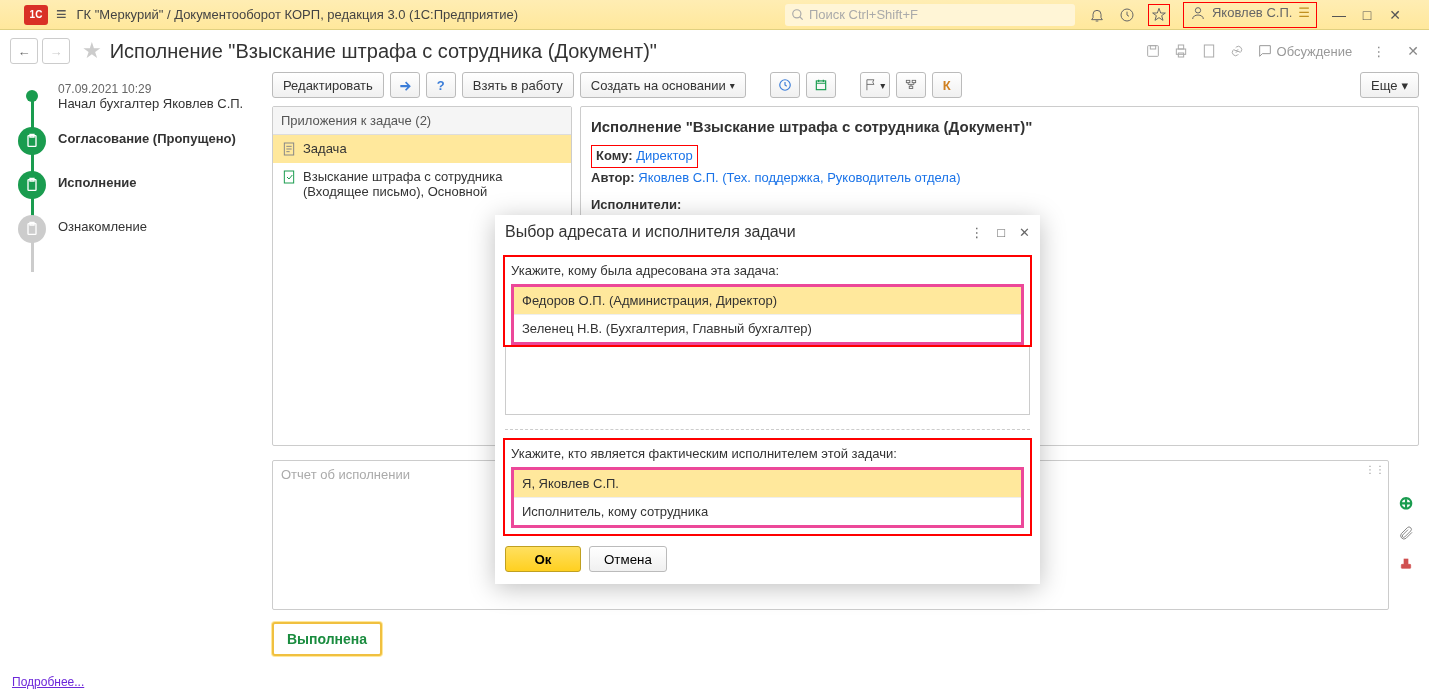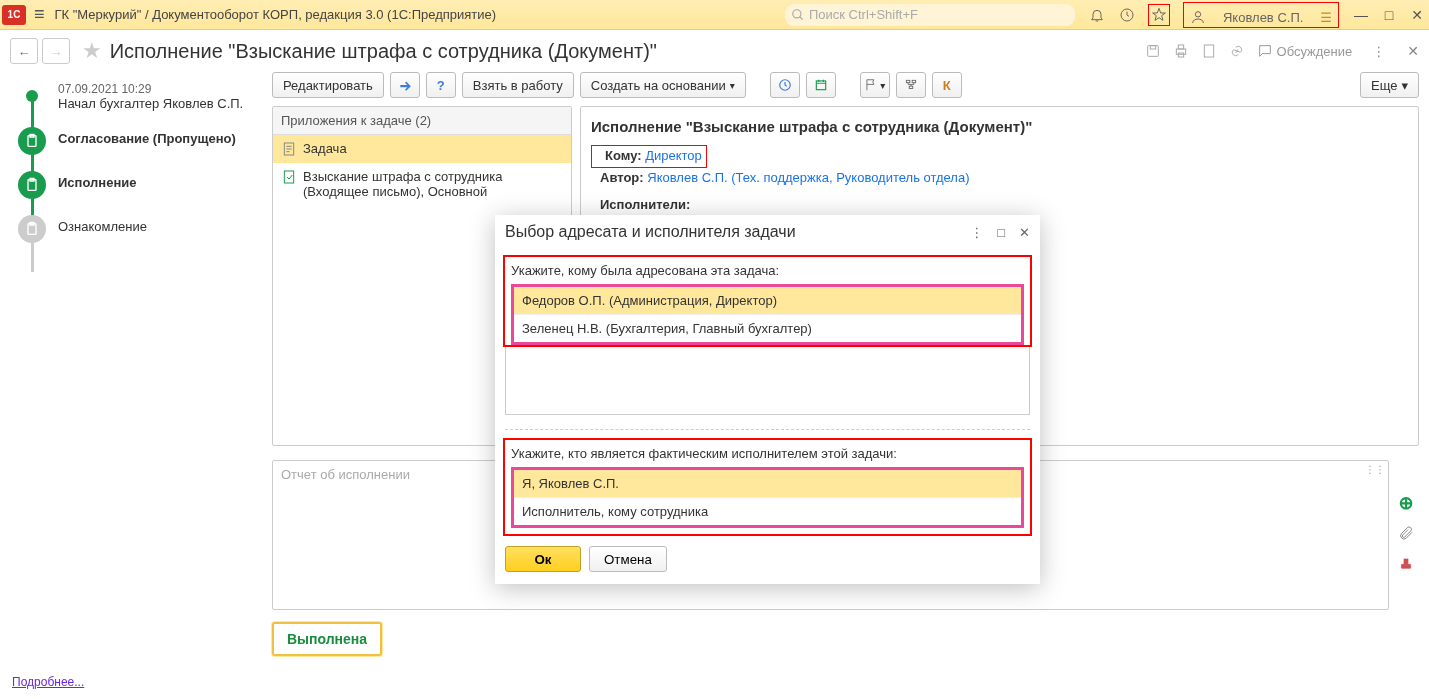--- a/index.html
+++ b/index.html
@@ -1,28 +1,28 @@
 <!DOCTYPE html>
 <html><head>
 <meta charset="utf-8">
 <style>
 * { box-sizing: border-box; margin: 0; padding: 0; font-family: Arial, sans-serif; }
 body { width: 1429px; height: 699px; background: #fff; overflow: hidden; font-size: 13px; color: #333; }
 
 
-.titlebar { height: 30px; background: linear-gradient(#ffedb3, #ffe89c); display: flex; align-items: center; padding: 0 2px; border-bottom: 1px solid #e0d080; }
+.titlebar { height: 30px; background: linear-gradient(#ffedb3, #ffe89c); display: flex; align-items: center; padding: 0 24px; border-bottom: 1px solid #e0d080; }
 .logo-1c { width: 24px; height: 20px; background: #d93025; border-radius: 3px; color: #fff; font-weight: bold; font-size: 10px; display: flex; align-items: center; justify-content: center; margin-right: 8px; }
 .menu-icon { font-size: 18px; color: #555; margin-right: 10px; cursor: pointer; }
 .title-text { color: #444; font-size: 13px; flex: 0 0 auto; }
 .titlebar-spacer { flex: 1; }
-.search-box { width: 290px; height: 22px; background: #fff5d6; border: none; border-radius: 9px; display: flex; align-items: center; padding: 0 6px; color: #aaa; }
+.search-box { width: 290px; height: 22px; background: #fff5d6; border: none; border-radius: 3px; display: flex; align-items: center; padding: 0 6px; color: #aaa; }
 .search-box svg { margin-right: 4px; }
 .titlebar-icons { display: flex; align-items: center; gap: 14px; margin-left: 14px; color: #666; }
 .titlebar-icons > * { cursor: pointer; }
-.user-area { display: flex; align-items: flex-end; gap: 17px; border: 1px solid red; padding: 2px 6px; height: 26px; }
+.user-area { display: flex; align-items: flex-start; gap: 6px; border: 1px solid red; padding: 2px 6px; height: 26px; }
 .win-controls { display: flex; gap: 8px; margin-left: 12px; color: #555; }
 .win-controls span { width: 20px; text-align: center; cursor: pointer; font-size: 14px; }
 
 
 .header-row { height: 42px; display: flex; align-items: center; padding: 0 10px; border-bottom: 0; }
 .nav-btn { width: 28px; height: 26px; border: 1px solid #ccc; border-radius: 3px; background: #fff; display: flex; align-items: center; justify-content: center; margin-right: 4px; color: #666; cursor: pointer; }
 .nav-btn.disabled { color: #ccc; }
 .star-icon-big { font-size: 22px; color: #ccc; margin: 0 8px; }
 .page-title { font-size: 20px; color: #333; }
 .header-right { margin-left: auto; display: flex; align-items: center; gap: 12px; color: #aaa; }
@@ -59,21 +59,21 @@
 
 .two-col { display: flex; gap: 8px; height: 340px; }
 .left-col { width: 300px; border: 1px solid #ccc; border-radius: 2px; }
 .left-header { height: 28px; background: #f5f5f5; border-bottom: 1px solid #ddd; display: flex; align-items: center; padding: 0 8px; font-size: 13px; color: #555; }
 .left-list { }
 .list-row { display: flex; align-items: flex-start; padding: 6px 8px; gap: 6px; font-size: 13px; }
 .list-row.selected { background: #ffe89c; }
 .list-icon { width: 16px; height: 16px; flex-shrink: 0; }
 .right-col { flex: 1; border: 1px solid #ccc; border-radius: 2px; padding: 8px 10px; font-size: 13px; line-height: 1.6; }
 .right-title { font-weight: bold; font-size: 15px; margin-bottom: 6px; }
-.field-label { font-weight: bold; margin-left: 9px; }
+.field-label { font-weight: bold; }
 .link { color: #1a73e8; cursor: pointer; }
 .komu-box { border: 1px solid red; display: inline-block; padding: 0 4px; }
 
 
 .report-area { margin-top: 14px; border: 1px solid #ccc; border-radius: 2px; height: 150px; padding: 6px 8px; color: #aaa; position: relative; }
 .report-sidebar { position: absolute; right: -28px; top: 0; display: flex; flex-direction: column; gap: 8px; }
 .side-icon { width: 22px; height: 22px; display: flex; align-items: center; justify-content: center; cursor: pointer; color: #888; }
 .side-icon.green { color: #1a9c4f; font-size: 18px; font-weight: bold; }
 .report-handle { position: absolute; right: 3px; top: 3px; color: #999; font-size: 10px; }
 

